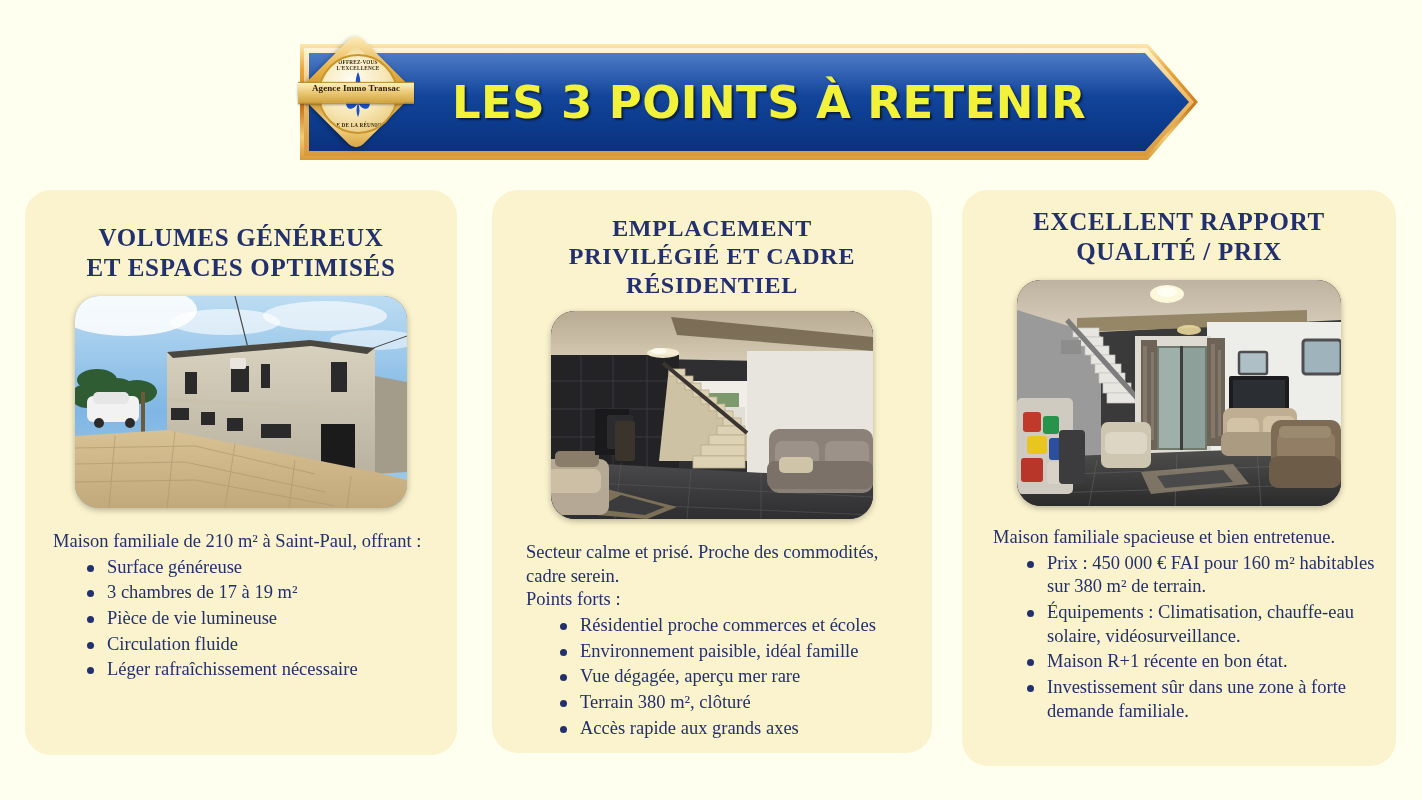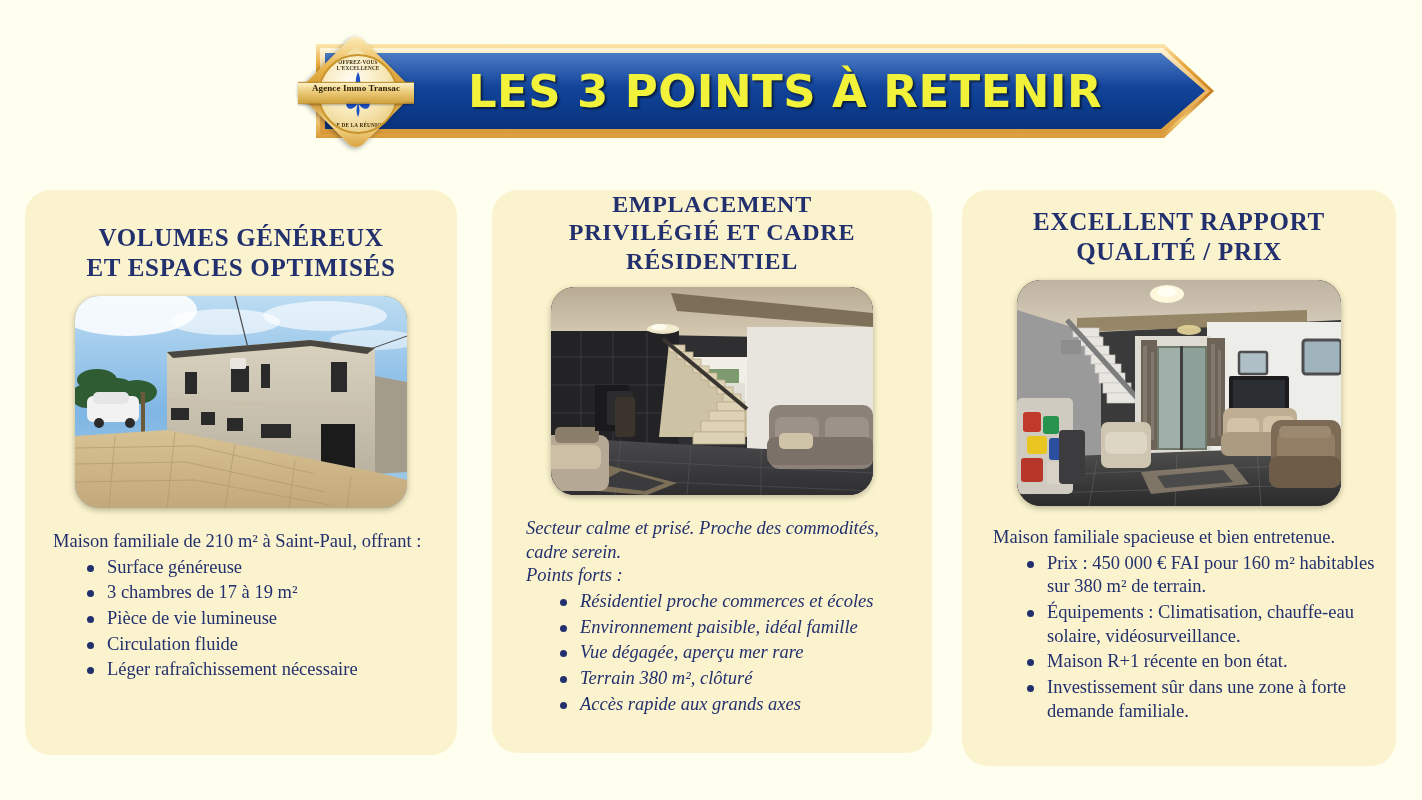--- a/index.html
+++ b/index.html
@@ -13,22 +13,22 @@
     position: relative;
     width: 1422px; height: 800px;
     background: #fffff0;
   }
 
   
   #header { position: absolute; left: 0; top: 0; width: 1422px; height: 180px; }
 
   .banner-wrap {
     position: absolute;
-    left: 316px; top: 44px;
-    width: 898px; height: 94px;
+    left: 300px; top: 44px;
+    width: 898px; height: 116px;
   }
   .banner-outer {
     position: absolute; inset: 0;
     background: linear-gradient(180deg,#fde7b0 0%,#eaa83c 22%,#c8781c 55%,#f3cc7a 80%,#d99a36 100%);
     clip-path: polygon(0 0, calc(100% - 50px) 0, 100% 50%, calc(100% - 50px) 100%, 0 100%);
   }
   .banner-mid {
     position: absolute; left: 4px; top: 4px; right: 4px; bottom: 4px;
     background: linear-gradient(180deg,#fff6da 0%,#f0c170 40%,#d9993a 100%);
     clip-path: polygon(0 0, calc(100% - 47px) 0, 100% 50%, calc(100% - 47px) 100%, 0 100%);
@@ -142,42 +142,42 @@
     font-family: "Liberation Serif", serif;
     font-weight: bold;
     font-size: 25px;
     line-height: 1.18;
     color: #22306e;
     letter-spacing: 0.7px;
     padding: 0 18px;
     white-space: pre-line;
   }
   #card-0 .card-title { margin-top: 33px; }
-  #card-1 .card-title { margin-top: 0; font-size: 24px; }
+  #card-1 .card-title { margin-top: 24px; font-size: 24px; }
   #card-2 .card-title { margin-top: 17px; }
 
   .photo {
     position: relative;
     border-radius: 24px;
     overflow: hidden;
     background: #8a8275;
     box-shadow: 0 2px 6px rgba(0,0,0,0.28);
   }
   #photo-0 { margin: 14px auto 0; width: 332px; height: 212px; }
   #photo-1 { margin: 12px auto 0; width: 322px; height: 208px; }
   #photo-2 { margin: 14px auto 0; width: 324px; height: 226px; }
 
   .card-body {
     font-family: "Liberation Serif", serif;
     color: #22306e;
     font-size: 18.5px;
     line-height: 1.28;
   }
   #card-0 .card-body { margin: 22px 0 0 28px; padding-right: 14px; }
-  #card-1 .card-body { margin: 22px 0 0 34px; padding-right: 10px; font-style: italic; }
+  #card-1 .card-body { margin: 22px 0 0 34px; padding-right: 10px; }
   #card-2 .card-body { margin: 20px 0 0 31px; padding-right: 14px; }
 
   .card-intro { margin: 0; white-space: pre-line; }
   .bullets { list-style: none; margin: 1px 0 0 0; padding: 0 0 0 34px; }
   .bullets li {
     position: relative;
     margin: 2px 0;
     padding-left: 20px;
   }
   .bullets li::before {

